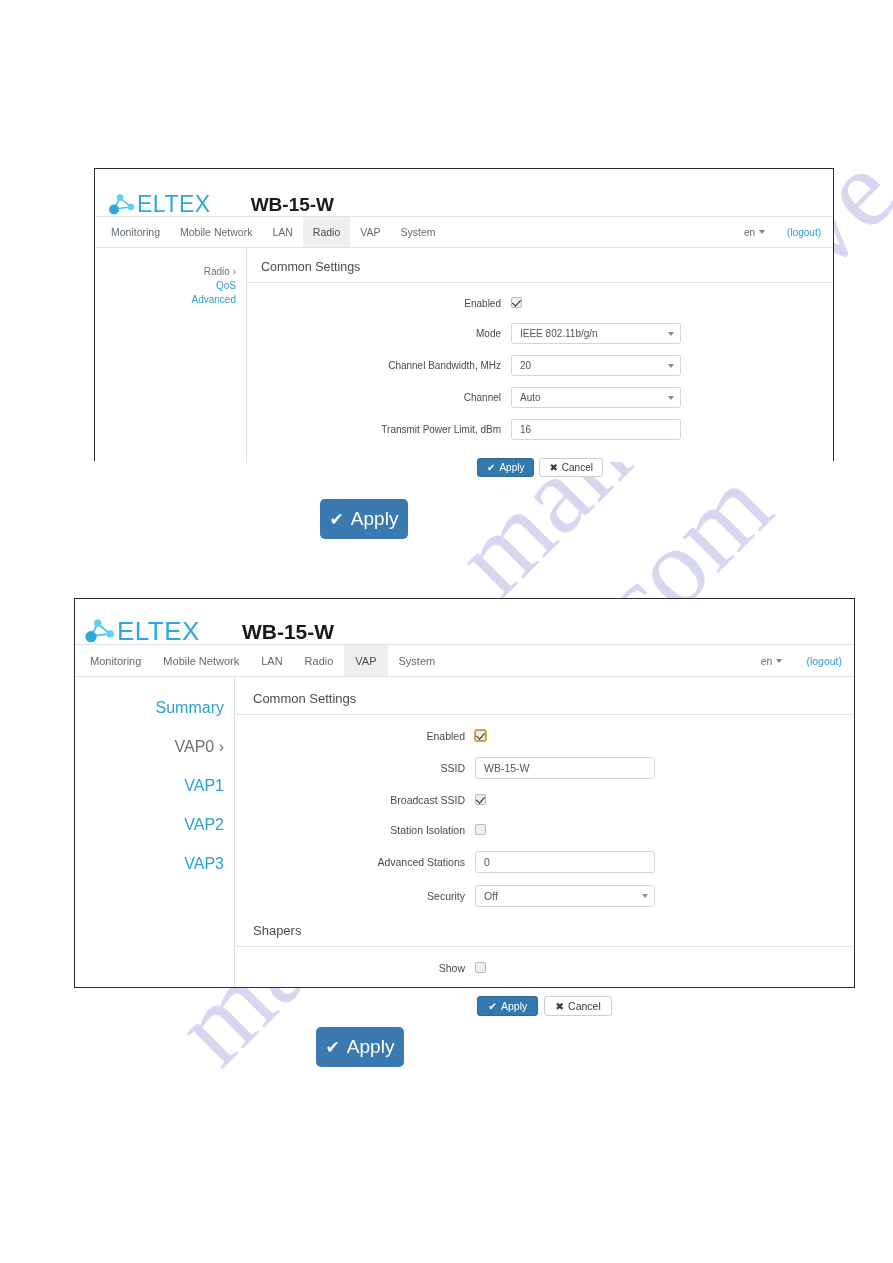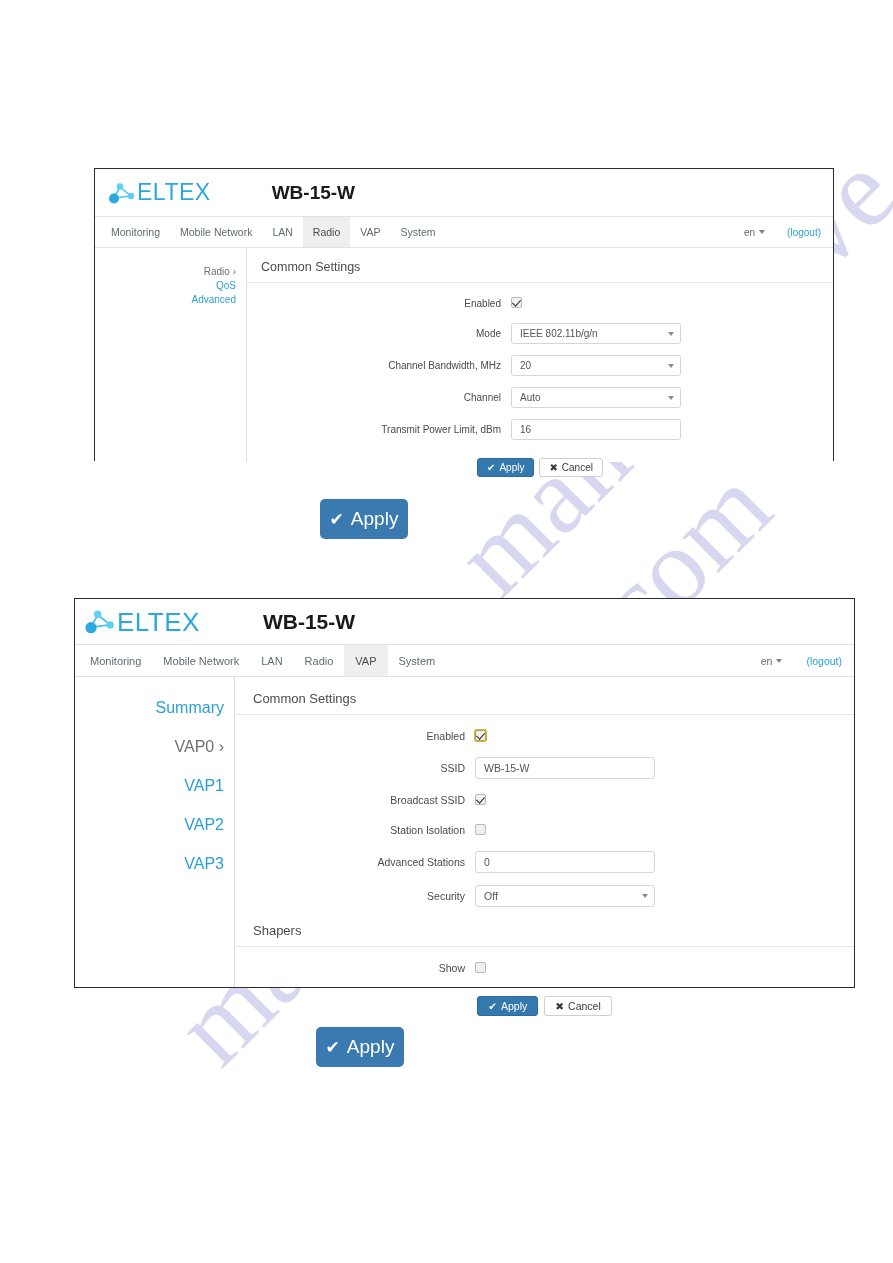--- a/index.html
+++ b/index.html
@@ -46,23 +46,22 @@
 
   
   .panel {
     position: absolute;
     background: #fff;
     border: 1px solid #2b2b2b;
     z-index: 10;
   }
   .panel-header {
     display: flex;
-    align-items: center;
+    align-items: flex-end;
     background: #fff;
-    gap: 21px;
   }
   .logo-wrap {
     display: flex;
     align-items: center;
   }
   .logo-mark { display:block; }
   .logo-word {
     color: #2ca8e0;
     font-weight: 400;
     letter-spacing: 0.5px;

